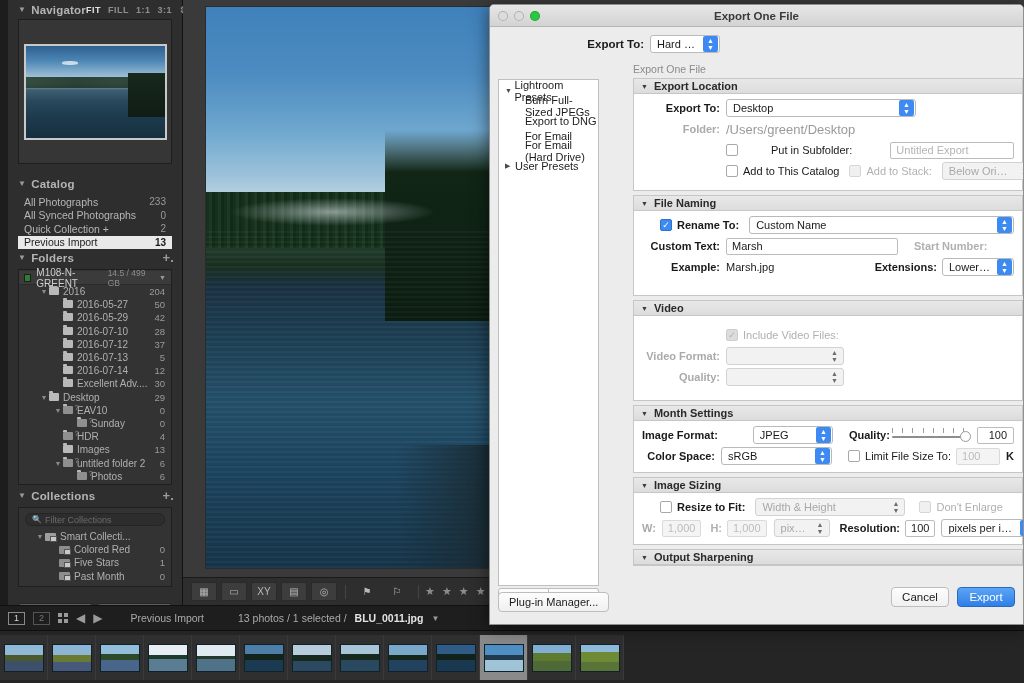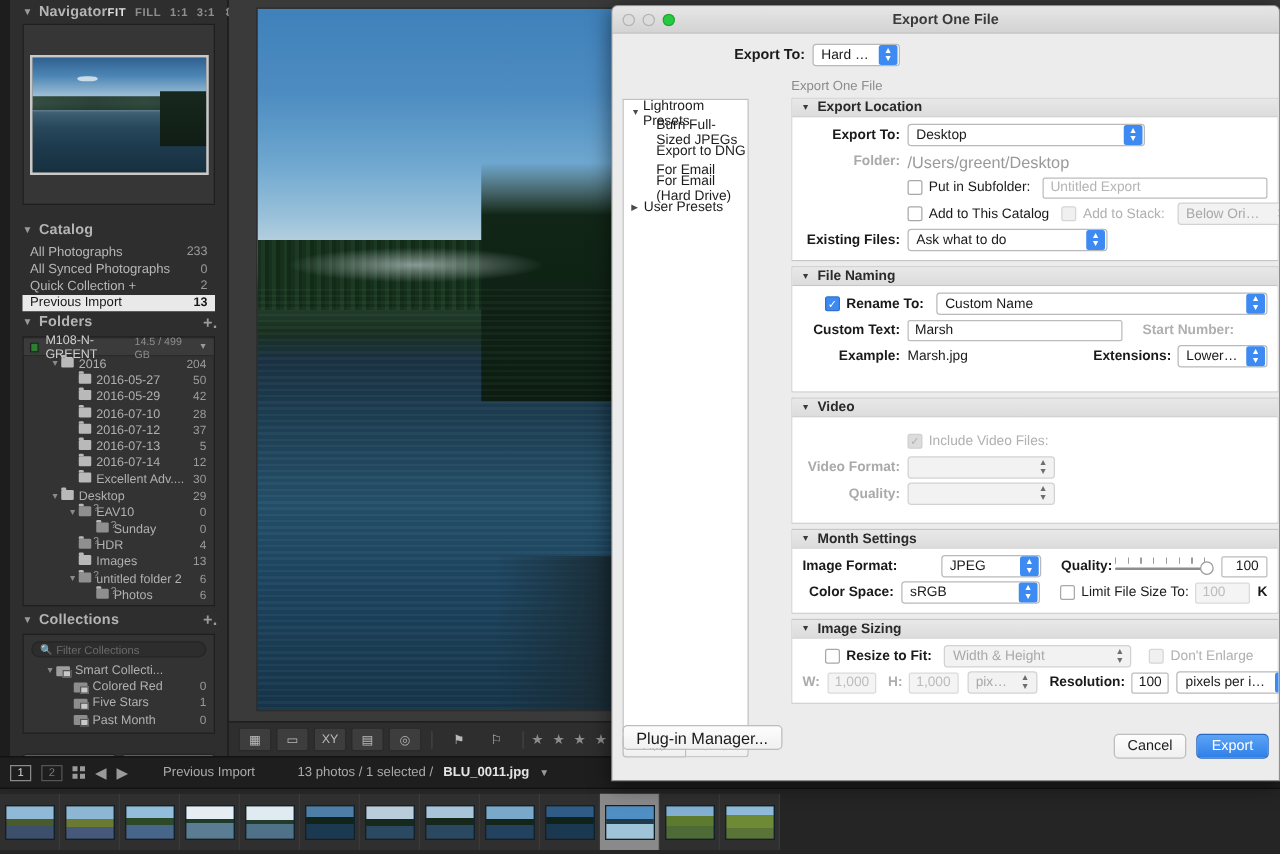--- a/index.html
+++ b/index.html
@@ -323,24 +323,24 @@
   .numfield{
     width:52px; height:17px; border:1px solid #bcbcbc; background:#fff;
     border-radius:2px; font-size:11px; display:flex; align-items:center;
     justify-content:flex-end; padding-right:6px;
   }
 
   .dlg-footer{
     position:absolute; left:0; right:0; bottom:0; height:46px;
   }
   .plugin-btn{
-    position:absolute; left:8px; top:2px; height:20px; padding:0 10px;
+    position:absolute; left:8px; top:14px; height:20px; padding:0 10px;
     border:1px solid #bdbdbd; border-radius:4px;
     background:linear-gradient(to bottom,#fdfdfd,#f0f0f0);
-    display:flex; align-items:center; font-size:13px; cursor:pointer;
+    display:flex; align-items:center; font-size:11px; cursor:pointer;
   }
   .fbtn{
     position:absolute; top:9px; height:20px; width:58px;
     border-radius:4px; display:flex;align-items:center;justify-content:center;
     font-size:11.5px; cursor:pointer;
   }
   .fbtn.cancel{ right:74px; border:1px solid #bdbdbd; background:linear-gradient(to bottom,#fdfdfd,#f0f0f0); color:#1a1a1a;}
   .fbtn.export{ right:8px; background:linear-gradient(to bottom,#5ba4f5,#2f7fe8); border:1px solid #2869c4; color:#fff;}
 </style>
 </head>
@@ -715,42 +715,35 @@
                   <span class="flab">Export To:</span>
                   <span class="popup" style="width:190px;">
                     <span class="txt">Desktop</span>
                     <span class="arrows">▲<br>▼</span>
                   </span>
                 </div>
                 <div class="frow2">
                   <span class="flab dim">Folder:</span>
                   <span class="fval">/Users/greent/Desktop</span>
                 </div>
-                <div class="frow2" style="padding-left:84px;">
+                <div class="frow2" style="padding-left:84px;gap:28px;">
                   <span class="cb"></span>
                   <span class="cblab">Put in Subfolder:</span>
                   <span class="tfield ph" style="flex:1;">Untitled Export</span>
                 </div>
                 <div class="frow2" style="padding-left:84px;">
                   <span class="cb"></span>
                   <span class="cblab">Add to This Catalog</span>
                   <span class="cb dis"></span>
                   <span class="cblab dim">Add to Stack:</span>
                   <span class="popup dis" style="width:92px;">
                     <span class="txt">Below Original</span>
                     <span class="arrows">▲<br>▼</span>
                   </span>
                 </div>
-                <div class="frow2" style="margin-bottom:0;">
-                  <span class="flab">Existing Files:</span>
-                  <span class="popup" style="width:160px;">
-                    <span class="txt">Ask what to do</span>
-                    <span class="arrows">▲<br>▼</span>
-                  </span>
-                </div>
               </div>
             </div>
 
             <div class="sec">
               <div class="sec-head">
                 <span class="tri">▼</span>
                 <span>File Naming</span>
               </div>
               <div class="sec-body">
                 <div class="frow2">

